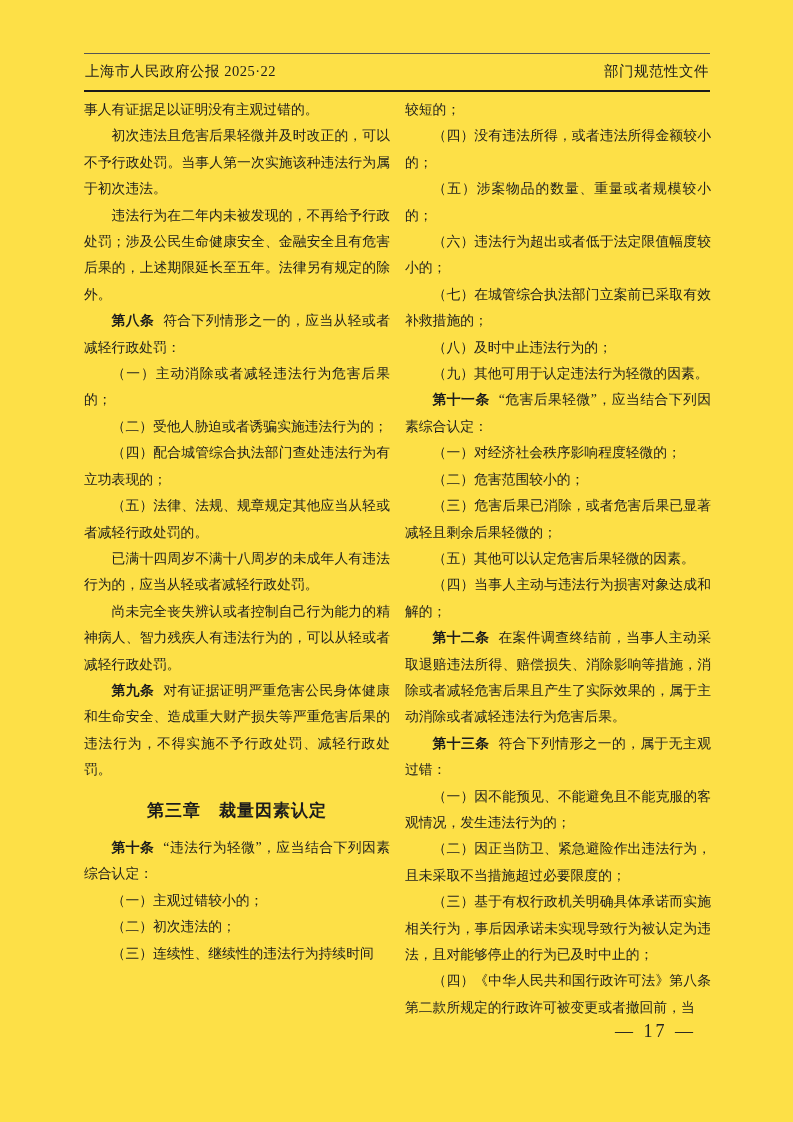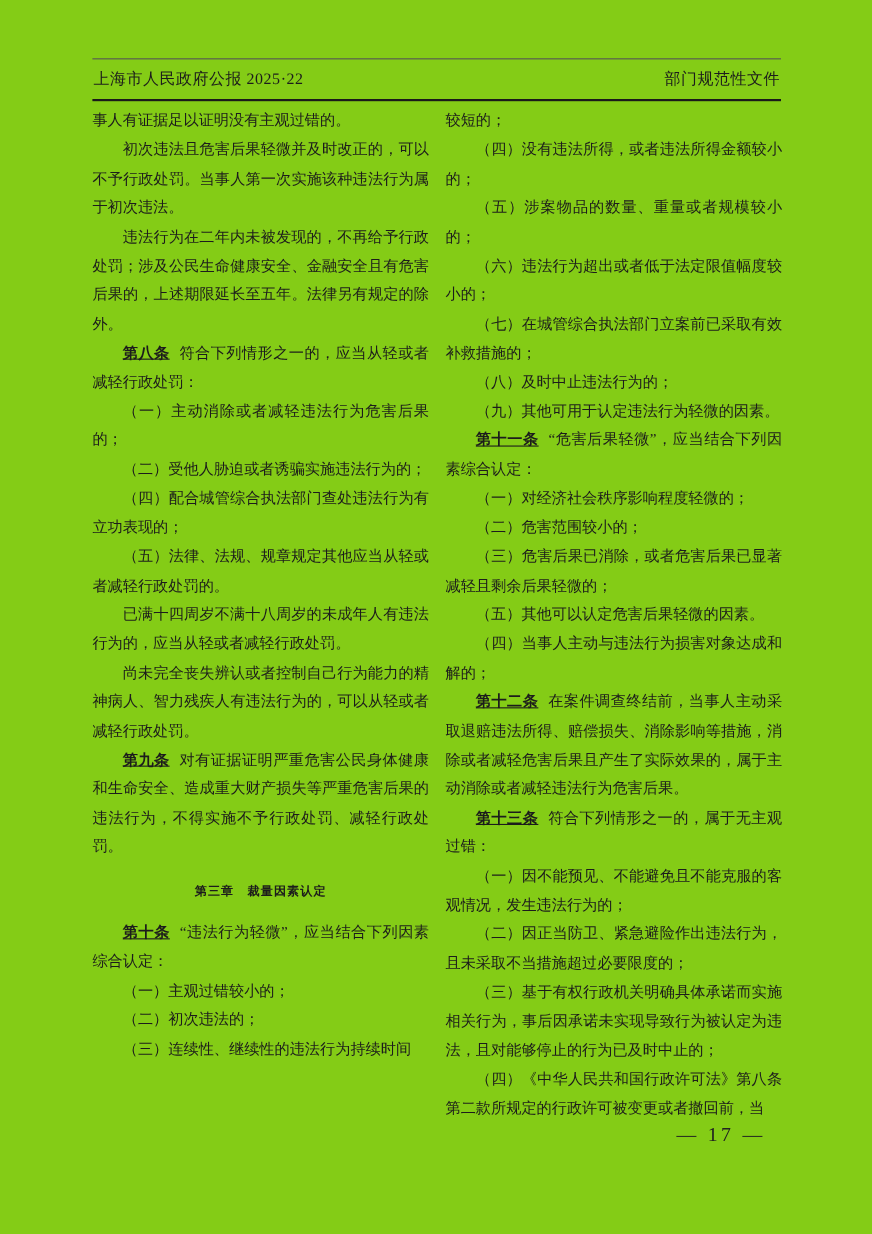--- a/index.html
+++ b/index.html
@@ -1,20 +1,20 @@
 <!DOCTYPE html>
 <html lang="zh"><head>
 <meta charset="utf-8">
 <style>
   html,body{margin:0;padding:0;background:#e9e9e9;}
   .page{
     position:relative;
     width:793px;height:1122px;
     margin:0 auto;
-    background:#84cc16;
+    background:#fde047;
     color:#1c1c1c;
     font-family:"Liberation Serif","DejaVu Serif",serif;
     overflow:hidden;
   }
   .running-header{
     position:absolute;left:84px;right:83px;top:53px;
     border-top:1px solid #555;
     border-bottom:2px solid #1a1a1a;
     padding:8px 1px 9px 1px;
     display:flex;justify-content:space-between;align-items:baseline;
@@ -31,26 +31,25 @@
     line-height:26.4px;
     text-align:justify;
     text-justify:inter-character;
   }
   .col p{margin:0;text-indent:2em;}
   .col p.cont{text-indent:0;}
   .lead{
     font-family:"Liberation Sans","DejaVu Sans",sans-serif;
     font-weight:700;
     margin-right:0.65em;
-    text-decoration:underline;
   }
   .chapter{
     text-align:center;
     text-indent:0 !important;
-    font-size:11px;
+    font-size:17px;
     font-weight:700;
     letter-spacing:1px;
     margin:14px 0 11px 0 !important;
   }
   .page-footer{
     position:absolute;
     top:1021px;right:97px;
     font-size:18px;
     letter-spacing:3px;
     color:#222;

